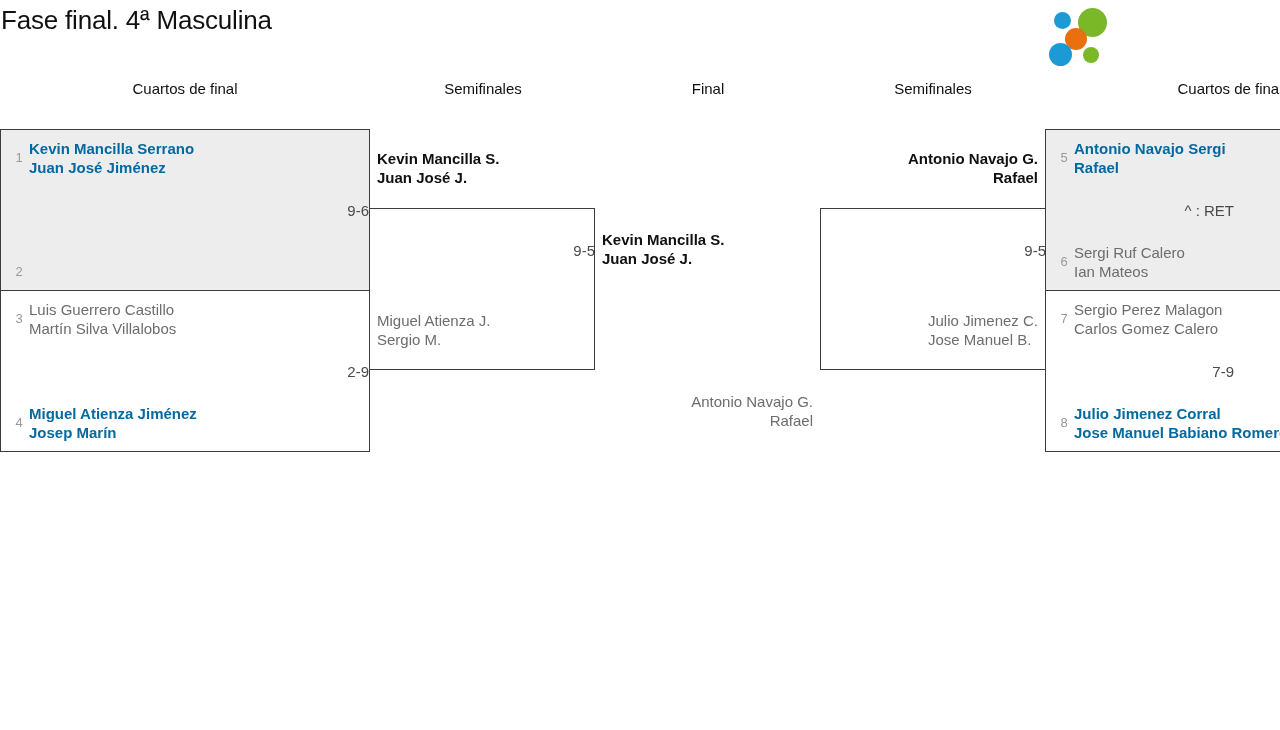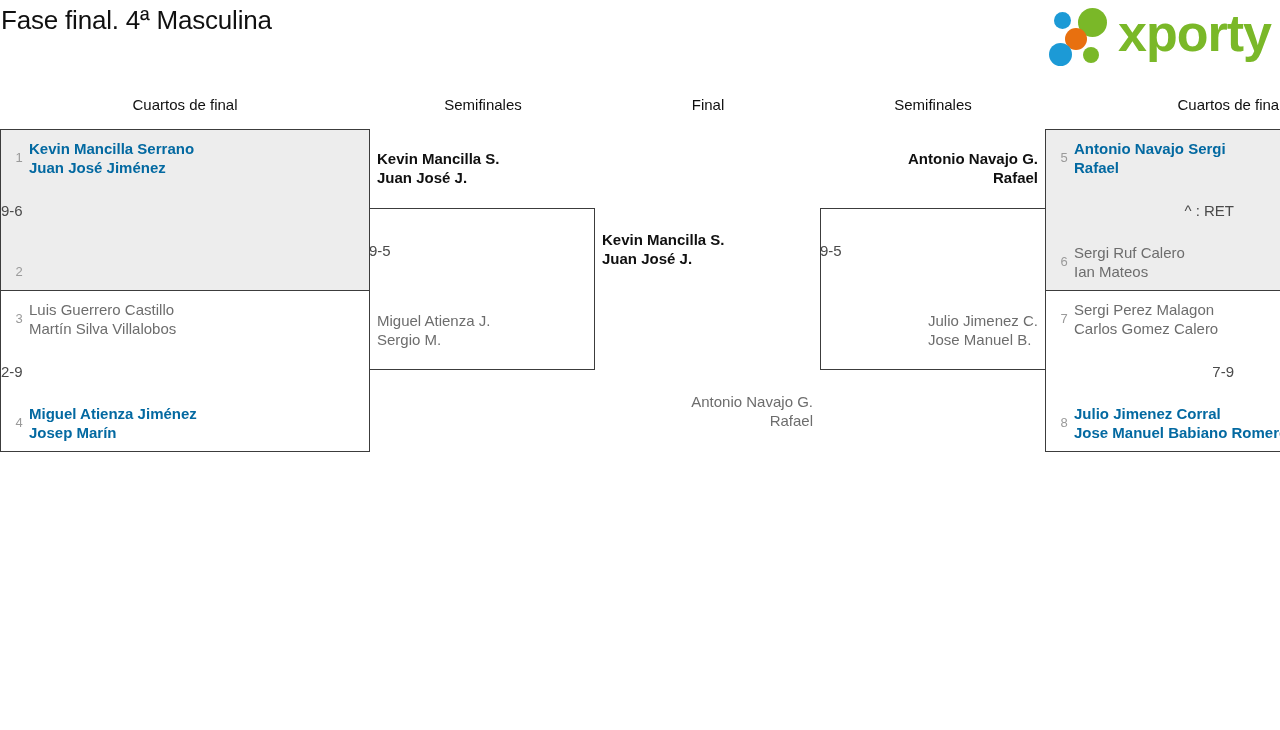--- a/index.html
+++ b/index.html
@@ -26,21 +26,21 @@
   .logo-dots { position: absolute; left: 0; top: 2px; width: 68px; height: 58px; }
   .dot { position: absolute; border-radius: 50%; }
   .logo-word {
     position: absolute; left: 70px; top: -4px;
     font-size: 52px; font-weight: bold; letter-spacing: -1px;
     line-height: 62px; color: #7ab828;
   }
 
   
   .round-head {
-    position: absolute; top: 96px;
+    position: absolute; top: 80px;
     font-size: 15px; color: #101010; font-weight: normal;
     text-align: center; white-space: nowrap;
   }
 
   
   .match-box {
     position: absolute;
     border: 1px solid #3c3c3c;
     background: #ffffff;
   }
@@ -63,21 +63,21 @@
   .names { display: flex; flex-direction: column; }
   .names.r { text-align: right; }
   .name {
     font-size: 15px; line-height: 19px; white-space: nowrap;
     color: #6d6d6d; font-weight: normal;
   }
   .winner .name { color: #0369a1; font-weight: bold; }
 
   .score {
     position: absolute; left: 0; width: 100%;
-    text-align: left; font-size: 15px; color: #4a4a4a;
+    text-align: right; font-size: 15px; color: #4a4a4a;
     line-height: 19px;
   }
   .score.r { text-align: right; padding-right: 40px; }
 
   
   .free-team { position: absolute; display: flex; }
   .free-team .name { white-space: nowrap; }
 </style>
 </head>
 <body>
@@ -89,21 +89,20 @@
   </div>
 
   <div class="logo">
     <div class="logo-dots">
       <span class="dot" style="left:6px;  top:4px;  width:17px; height:17px; background:#1c9ad6;"></span>
       <span class="dot" style="left:30px; top:0px;  width:29px; height:29px; background:#7ab828;"></span>
       <span class="dot" style="left:17px; top:20px; width:22px; height:22px; background:#e8700f;"></span>
       <span class="dot" style="left:1px;  top:35px; width:23px; height:23px; background:#1c9ad6;"></span>
       <span class="dot" style="left:35px; top:39px; width:16px; height:16px; background:#7ab828;"></span>
     </div>
-    <div class="logo-word">xporty</div>
   </div>
 
   <div class="round-head" style="left:85px; width:200px;">Cuartos de final</div>
   <div class="round-head" style="left:383px; width:200px;">Semifinales</div>
   <div class="round-head" style="left:608px; width:200px;">Final</div>
   <div class="round-head" style="left:833px; width:200px;">Semifinales</div>
   <div class="round-head" style="left:1130px; width:200px;">Cuartos de final</div>
 
   <div class="match-box shaded" style="left:0px; top:129px; width:370px; height:162px;">
     <div class="team top winner">
@@ -197,21 +196,21 @@
         <span class="name">Sergi Ruf Calero</span>
         <span class="name">Ian Mateos</span>
       </span>
     </div>
   </div>
 
   <div class="match-box" style="left:1045px; top:290px; width:370px; height:162px;">
     <div class="team top">
       <span class="seed">7</span>
       <span class="names">
-        <span class="name">Sergi Perez Malagon</span>
+        <span class="name">Sergio Perez Malagon</span>
         <span class="name">Carlos Gomez Calero</span>
       </span>
     </div>
     <div class="score r" style="top:71px; padding-right:180px;">7-9</div>
     <div class="team bottom winner">
       <span class="seed">8</span>
       <span class="names">
         <span class="name">Julio Jimenez Corral</span>
         <span class="name">Jose Manuel Babiano Romero</span>
       </span>

